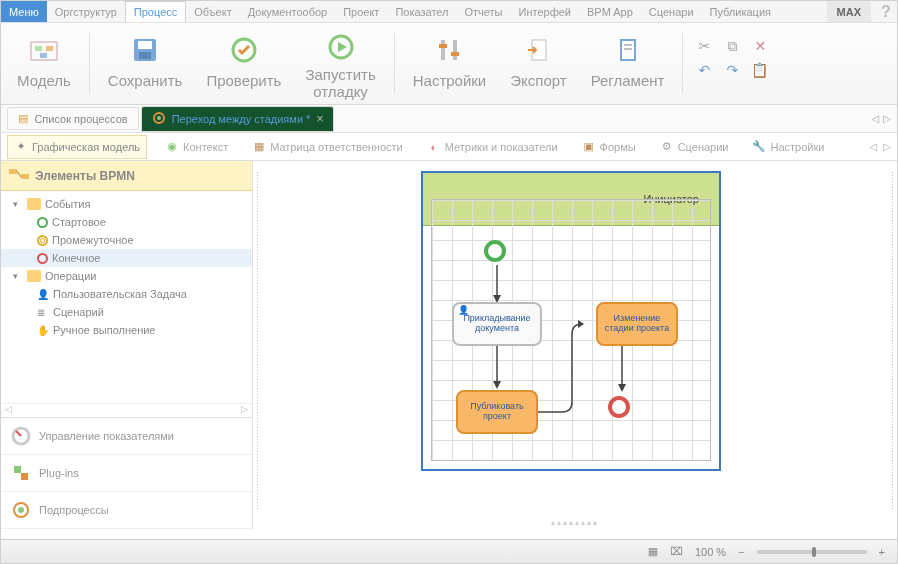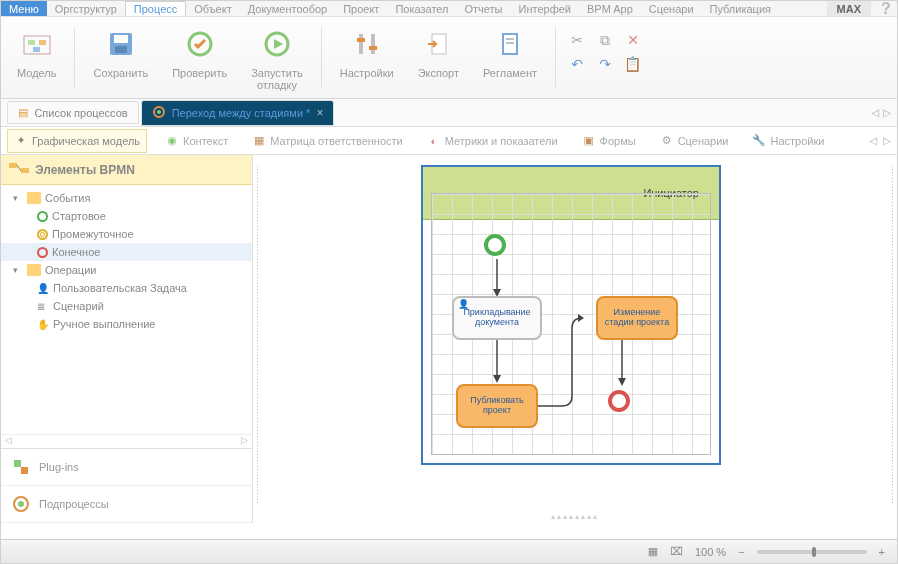--- a/index.html
+++ b/index.html
@@ -1,39 +1,39 @@
 <!DOCTYPE html>
 <html><head>
 <meta charset="utf-8">
 <style>
 * { box-sizing: border-box; margin: 0; padding: 0; font-family: Arial, sans-serif; }
 body { width: 898px; height: 564px; background: #fff; border: 1px solid #d0d0d0; overflow: hidden; font-size: 12px; color: #888; position: relative; }
 
 
-.menubar { height: 16px; display: flex; align-items: stretch; background: #f5f5f5; border-bottom: 1px solid #e0e0e0; }
+.menubar { height: 22px; display: flex; align-items: stretch; background: #f5f5f5; border-bottom: 1px solid #e0e0e0; }
 .menubar .menu-btn { padding: 0 8px; display: flex; align-items: center; color: #999; cursor: pointer; font-size: 11px; }
 .menubar .menu-btn.primary { background: #4a90d9; color: #fff; }
 .menubar .menu-btn.active { background: #fff; color: #5a9bdc; border: 1px solid #d0d0d0; border-bottom: none; }
 .menubar .max-btn { margin-left: auto; margin-right: 4px; padding: 0 10px; background: #e8e8e8; color: #666; font-weight: bold; display: flex; align-items: center; font-size: 11px; }
 .menubar .help { width: 22px; display: flex; align-items: center; justify-content: center; color: #bbb; font-size: 16px; font-weight: bold; }
 
 
 .ribbon { height: 82px; display: flex; background: linear-gradient(#fdfdfd,#f5f5f5); border-bottom: 1px solid #d8d8d8; padding: 4px 10px; gap: 12px; }
 .ribbon-group { display: flex; flex-direction: column; align-items: center; justify-content: flex-start; padding: 2px 6px; }
 .ribbon-icon { width: 34px; height: 34px; margin: 4px 0 6px; display:flex; align-items:center; justify-content:center; }
-.ribbon-label { font-size: 11px; color: #999; text-align: center; line-height: 1.1; }
+.ribbon-label { font-size: 15px; color: #999; text-align: center; line-height: 1.1; }
 .ribbon-sep { width: 1px; background: #e0e0e0; margin: 6px 0; }
 .ribbon-small { display: flex; flex-direction: column; gap: 6px; padding-top: 10px; }
 .ribbon-small-row { display: flex; gap: 10px; }
 .ribbon-small-row span { width: 18px; height: 18px; display:flex; align-items:center; justify-content:center; color:#aaa; font-size:14px; }
 
 
 .tabsrow { height: 28px; display: flex; align-items: center; background: #fafafa; border-bottom: 1px solid #e0e0e0; padding: 0 6px; position: relative; }
 .tab { display: flex; align-items: center; gap: 6px; padding: 4px 10px; border: 1px solid #ddd; background: #fafafa; margin-right: 2px; border-radius: 3px 3px 0 0; font-size: 11px; color: #888; }
-.tab.active { background: #0c4a6e; color: #5a9bdc; }
+.tab.active { background: #14532d; color: #5a9bdc; }
 .tab .close { color: #bbb; font-size: 12px; }
 .tab-nav { display:flex; gap:4px; margin-left:auto; color:#aaa; font-size:10px; }
 
 
 .subtabs { height: 28px; display: flex; align-items: center; border-bottom: 1px solid #e0e0e0; padding: 0 6px; gap: 12px; font-size: 11px; color: #aaa; overflow:hidden; }
 .subtabs .st { display: flex; align-items: center; gap: 4px; padding: 4px 6px; cursor: pointer; white-space:nowrap; }
 .subtabs .st.active { background: #fffbe6; color: #888; border: 1px solid #e8dca0; }
 .subtabs .st .dot { width: 14px; height: 14px; display:flex;align-items:center;justify-content:center; }
 .subtabs-nav { margin-left:auto; display:flex; gap:6px; color:#aaa; font-size:10px; }
 
@@ -285,20 +285,29 @@
       </div>
     </div>
     <div class="sb-scroll">
         <span>◁</span>
         <span>▷</span>
       </div>
     <div class="sb-panels">
       <div class="sb-panel">
         <span class="picon">
             <svg width="20" height="20">
+              <circle cx="10" cy="10" r="8" fill="none" stroke="#ccc" stroke-width="3"></circle>
+              <path d="M10 10 L5 5" stroke="#d9534f" stroke-width="2"></path>
+            </svg>
+          </span>
+        <span>Управление показателями</span>
+      </div>
+      <div class="sb-panel">
+        <span class="picon">
+            <svg width="20" height="20">
               <rect x="3" y="3" width="7" height="7" fill="#88c878"></rect>
               <rect x="10" y="10" width="7" height="7" fill="#e09040"></rect>
             </svg>
           </span>
         <span>Plug-ins</span>
       </div>
       <div class="sb-panel">
         <span class="picon">
             <svg width="20" height="20">
               <circle cx="10" cy="10" r="7" fill="none" stroke="#e09040" stroke-width="2"></circle>

